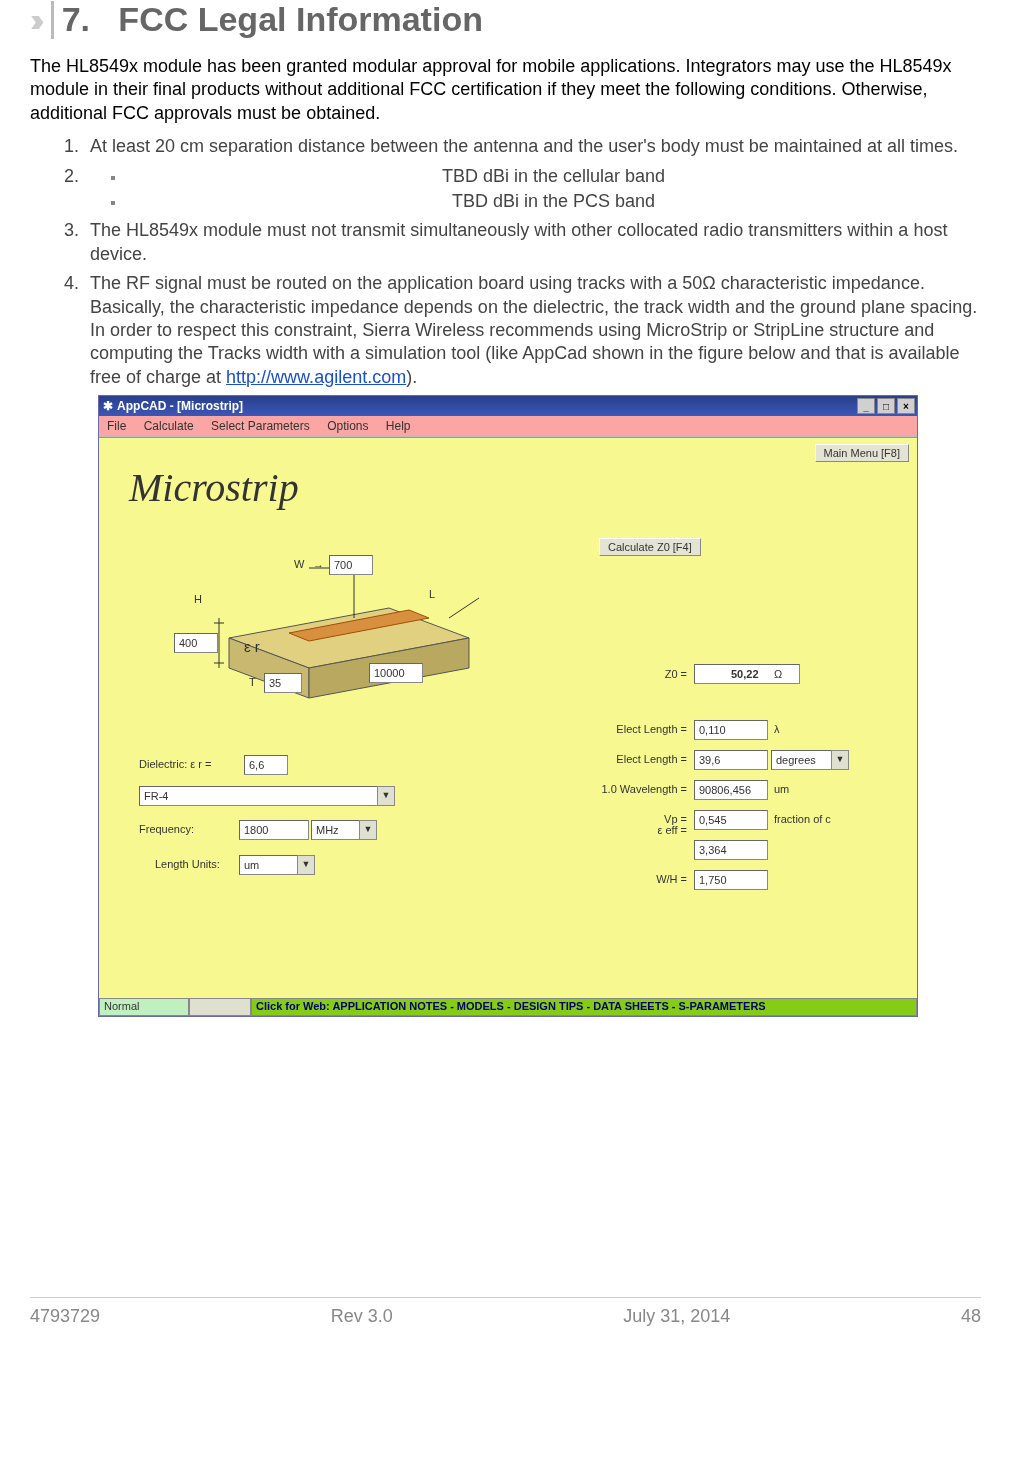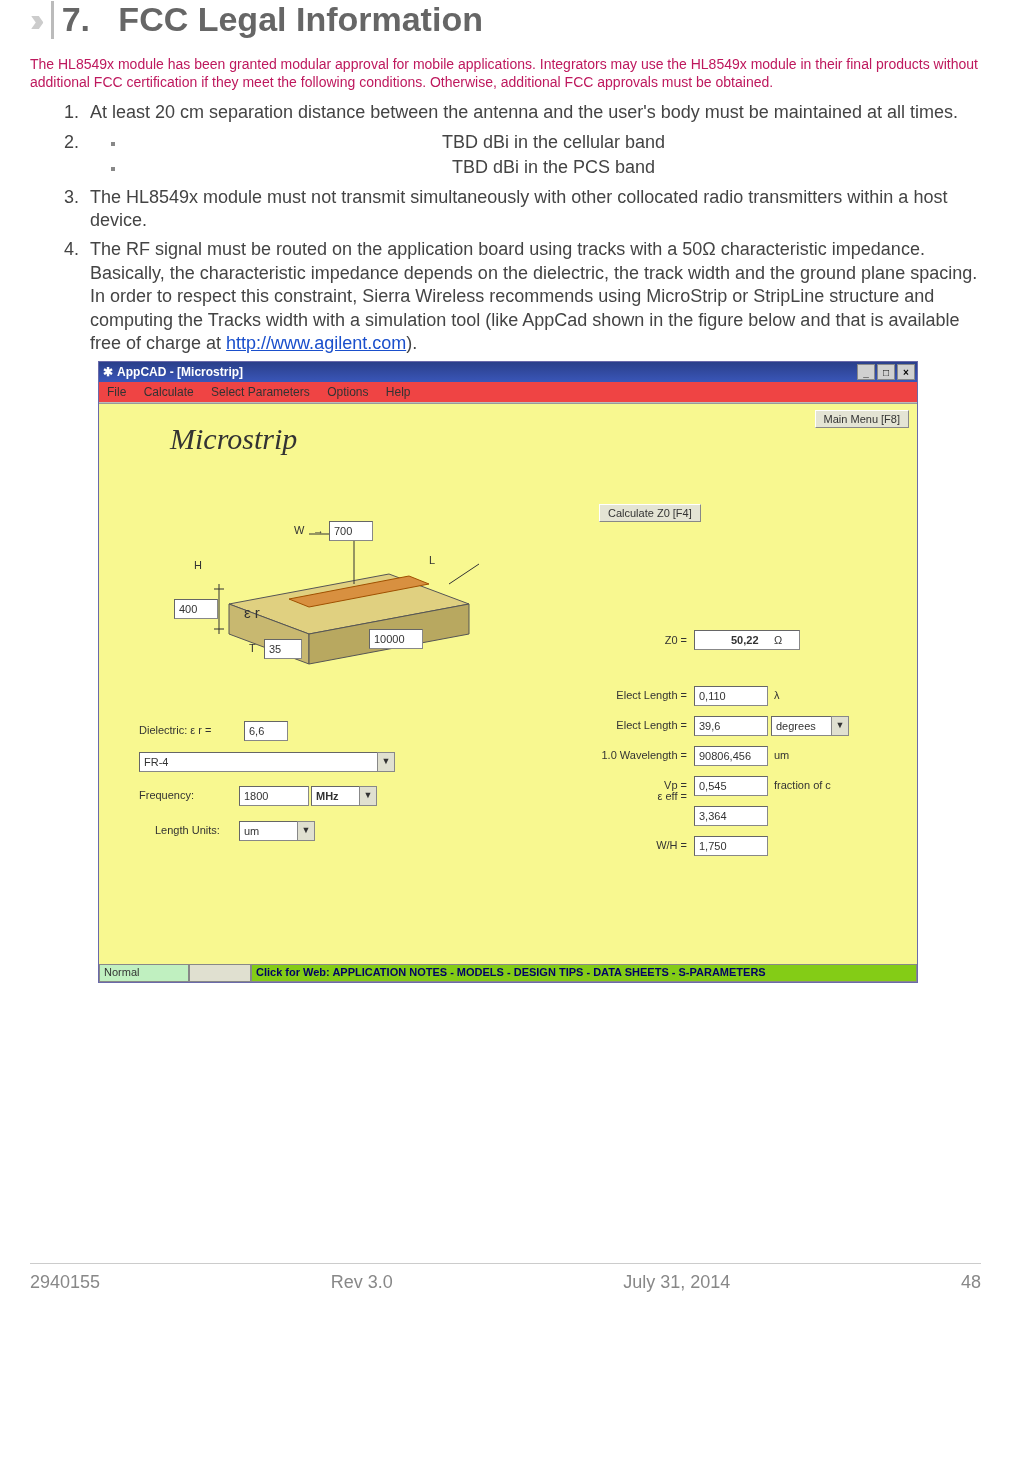--- a/index.html
+++ b/index.html
@@ -31,22 +31,22 @@
     height: 38px;
     background: #bbb;
   }
   h1 {
     color: #666;
     font-size: 34px;
     font-weight: bold;
     margin: 0;
   }
   .intro {
-    font-size: 14px;
-    color: #be185d;
+    font-size: 18px;
+    color: #000000;
     margin: 16px 0 10px 0;
     line-height: 1.3;
   }
   ol.main-list {
     font-size: 18px;
     color: #444;
     margin: 0 0 0 20px;
     padding-left: 34px;
     line-height: 1.3;
   }
@@ -88,21 +88,21 @@
   }
   .titlebar .spacer { flex: 1; }
   .win-btns { display:flex; gap:2px;}
   .win-btn {
     width: 16px; height:14px;
     background:#d0d0d0; border:1px solid #888;
     display:flex; align-items:center; justify-content:center;
     font-size:10px; color:#000; font-weight:bold;
   }
   .menubar {
-    background: #ef4444;
+    background: #fca5a5;
     padding: 3px 8px;
     color: #333;
     font-size: 12px;
     border-bottom:1px solid #bbb;
   }
   .menubar span { margin-right: 14px; }
   .canvas {
     background: #f8f890;
     height: 560px;
     position: relative;
@@ -121,26 +121,25 @@
     border:1px solid #888;
     border-top-color:#666; border-left-color:#666;
     padding:1px 4px;
     font-size:11px;
     display:inline-block;
     height:16px;
     line-height:16px;
   }
   .lbl { position:absolute; font-size:11px; color:#333; }
   .microstrip-title {
-    position:absolute; top:18px; left:30px;
+    position:absolute; top:26px; left:30px;
     font-family: Georgia, 'Times New Roman', serif;
     font-style: italic;
-    font-size: 30px;
+    font-size: 40px;
     color:#333;
-    margin-left:41px;
   }
   .statusbar {
     display:flex;
     height:18px;
     font-size:11px;
   }
   .status-left {
     width:80px; background:#c0f0c0; border:1px solid #888;
     padding:1px 4px;
   }
@@ -261,21 +260,21 @@
         <span class="lbl" style="top:200px; left:145px; font-size:15px;">ε r</span>
 
         <span class="lbl" style="top:320px; left:40px;">Dielectric:   ε r  =</span>
         <span class="field" style="position:absolute; top:317px; left:145px; width:34px;">6,6</span>
 
         <span class="field" style="position:absolute; top:348px; left:40px; width:230px;">FR-4</span>
           <span class="dd-arrow" style="position:absolute; top:348px; left:278px;">▼</span>
 
         <span class="lbl" style="top:385px; left:40px;">Frequency:</span>
         <span class="field" style="position:absolute; top:382px; left:140px; width:60px;">1800</span>
-        <span class="field" style="position:absolute; top:382px; left:212px; width:40px;font-weight:bold;">MHz</span>
+        <span class="field" style="position:absolute; top:382px; left:212px; width:40px;">MHz</span>
           <span class="dd-arrow" style="position:absolute; top:382px; left:260px;">▼</span>
 
         <span class="lbl" style="top:420px; left:40px;margin-left:16px;">Length Units:</span>
         <span class="field" style="position:absolute; top:417px; left:140px; width:50px;">um</span>
           <span class="dd-arrow" style="position:absolute; top:417px; left:198px;">▼</span>
 
         <span class="lbl" style="top:230px; left:508px; text-align:right; width:80px;">Z0 =</span>
         <span class="field" style="position:absolute; top:226px; left:595px; width:64px; font-weight:bold;padding-left:36px;">50,22</span>
         <span class="lbl" style="top:230px; left:675px;">Ω</span>
 
@@ -305,18 +304,18 @@
       <div class="statusbar">
         <div class="status-left">Normal</div>
         <div style="width:60px;border:1px solid #888;background:#e0e0d0;"></div>
         <div class="status-mid">Click for Web: APPLICATION NOTES - MODELS - DESIGN TIPS - DATA SHEETS - S-PARAMETERS</div>
       </div>
     </div>
   </div>
 
   <div class="footer-line"></div>
   <div class="footer">
-    <span>2940155</span>
+    <span>4793729</span>
     <span>Rev 3.0</span>
     <span>July 31, 2014</span>
     <span>48</span>
   </div>
 </div>
 
 </body></html>

